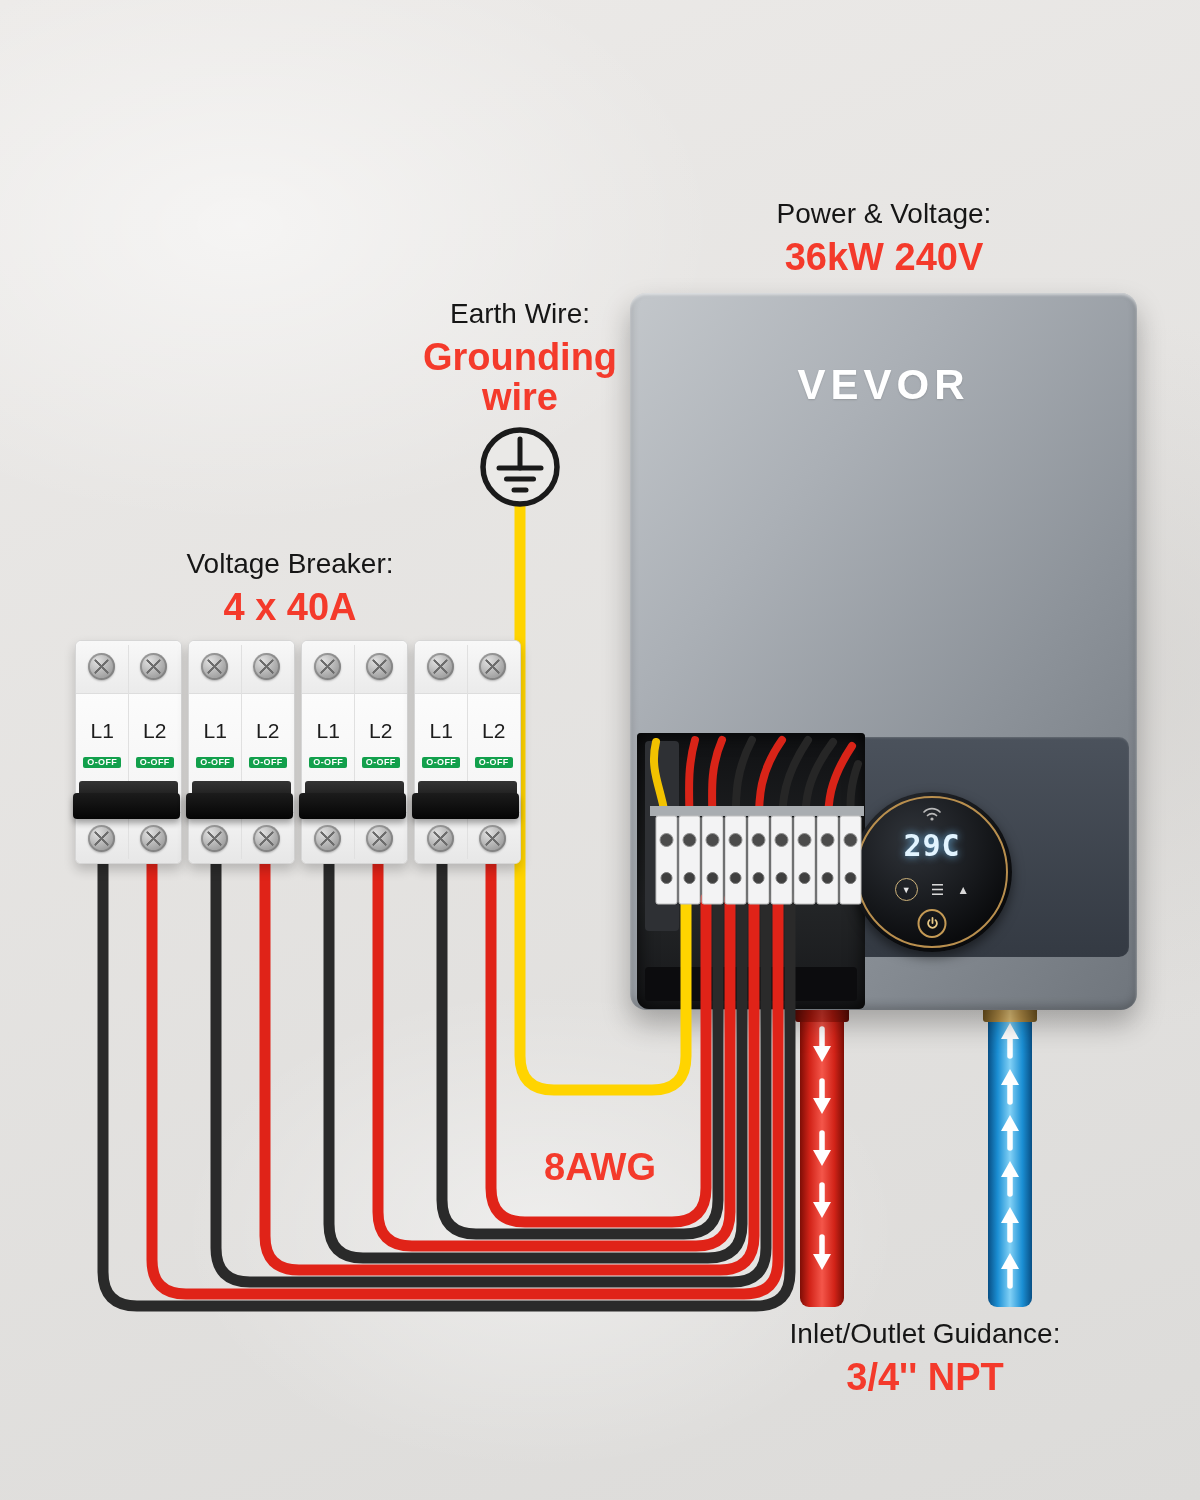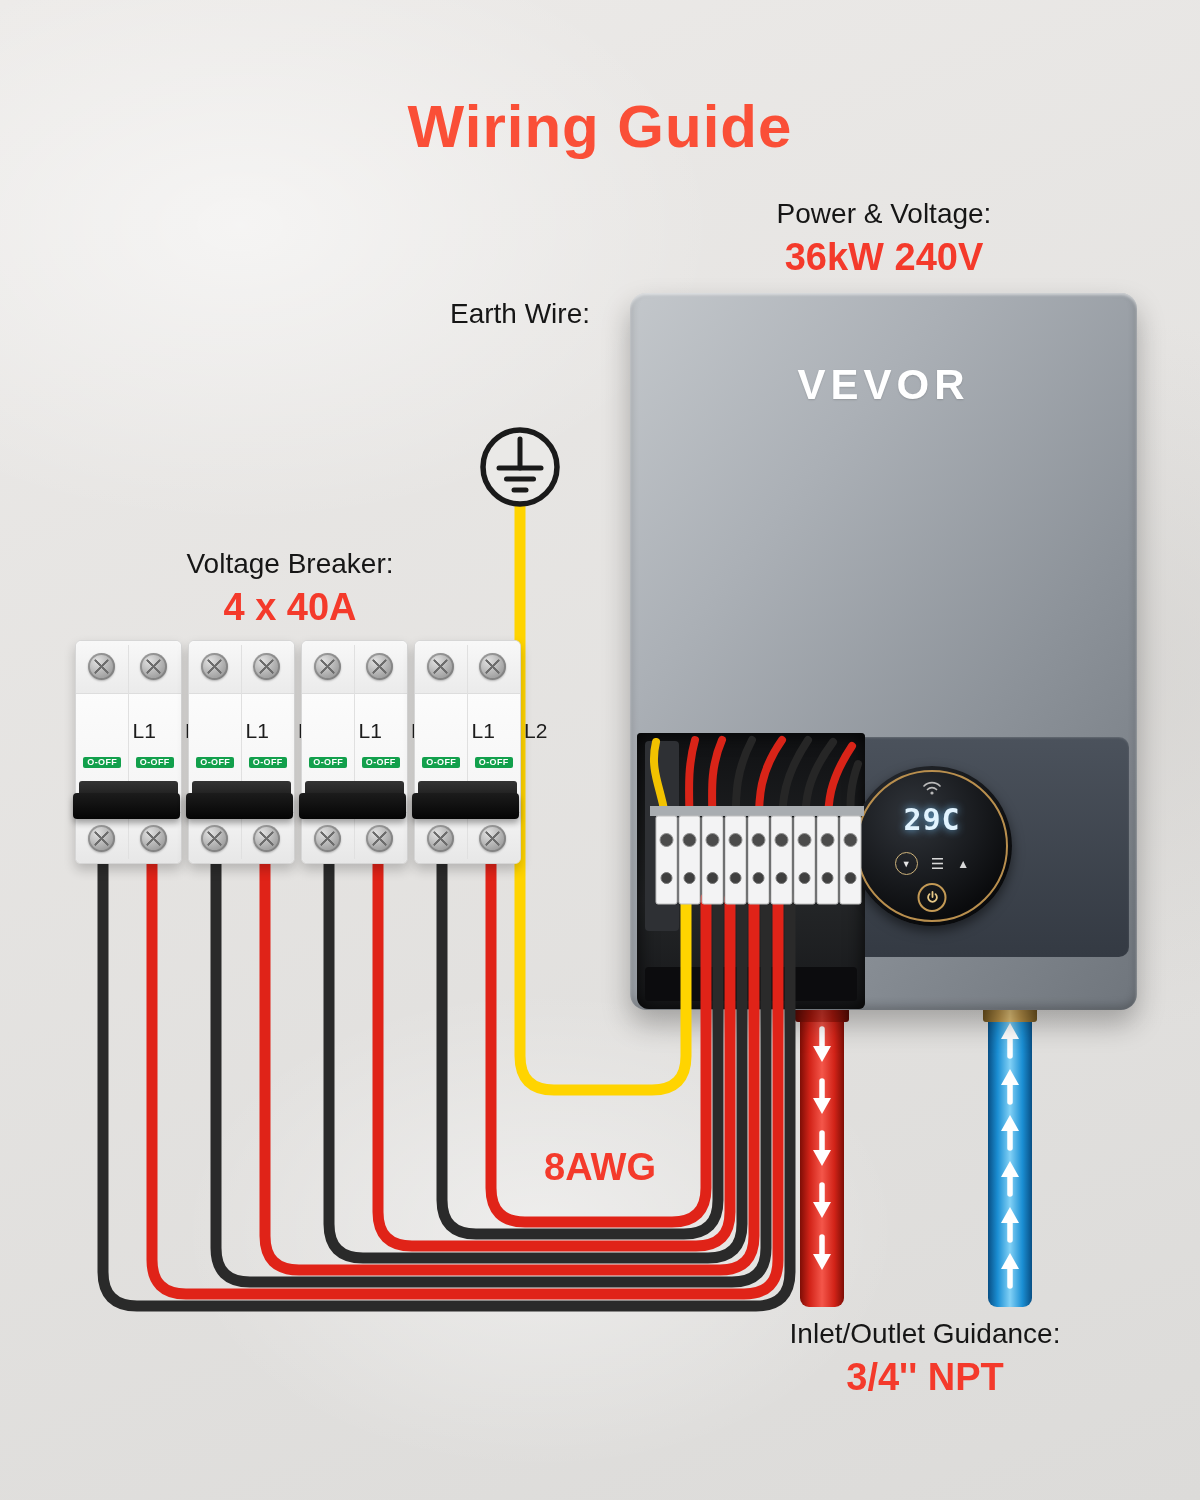--- a/index.html
+++ b/index.html
@@ -27,41 +27,41 @@
   .cb-divider{position:absolute;left:52px;top:4px;bottom:4px;width:1px;background:#e0e0e0;}
   .screw{position:absolute;width:27px;height:27px;border-radius:50%;
     background:radial-gradient(circle at 35% 30%,#e2e2e2,#a8a8a8 60%,#878787);
     box-shadow:inset 0 0 0 2px rgba(110,110,110,.55),0 1px 2px rgba(0,0,0,.25);}
   .screw::after{content:"";position:absolute;inset:4px;border-radius:50%;
     background:linear-gradient(45deg,transparent 45%,#6d6d6d 45%,#6d6d6d 55%,transparent 55%),
                linear-gradient(135deg,transparent 45%,#6d6d6d 45%,#6d6d6d 55%,transparent 55%);}
   .s-tl{top:12px;left:12px;} .s-tr{top:12px;left:64px;}
   .s-bl{top:184px;left:12px;} .s-br{top:184px;left:64px;}
   .cb-labels{position:absolute;top:78px;left:0;width:100%;display:flex;justify-content:space-around;
-    font-size:21px;color:#1d1d1d;padding-left:42px;}
+    font-size:21px;color:#1d1d1d;}
   .cb-inds{position:absolute;top:116px;left:0;width:100%;display:flex;justify-content:space-around;}
   .ind{background:#12A04C;color:#fff;font-size:9px;font-weight:bold;letter-spacing:.4px;
     padding:1px 4px;border-radius:2px;line-height:1;}
   .cb-switch{position:absolute;top:140px;left:3px;width:99px;height:28px;
     background:linear-gradient(#343434,#101010);border-radius:3px;}
   .cb-switch::after{content:"";position:absolute;left:-6px;right:-2px;top:12px;height:26px;
     background:linear-gradient(#1c1c1c,#040404);border-radius:4px;box-shadow:0 4px 6px rgba(0,0,0,.35);}
   
   .heater{position:absolute;left:630px;top:293px;width:507px;height:717px;border-radius:16px;z-index:2;
     background:linear-gradient(128deg,#c3c7cb 0%,#abb0b6 30%,#8c9299 65%,#6f757c 100%);
     box-shadow:0 14px 28px rgba(0,0,0,.28), inset 0 2px 3px rgba(255,255,255,.55), inset 0 -4px 10px rgba(0,0,0,.22);}
   .brand{position:absolute;top:68px;left:0;width:100%;text-align:center;color:#fff;
     font-size:42px;font-weight:bold;letter-spacing:5px;text-shadow:0 1px 2px rgba(0,0,0,.15);}
   .panel-band{position:absolute;left:212px;top:444px;width:287px;height:220px;border-radius:10px;
     background:linear-gradient(180deg,#4b525c,#343a43);box-shadow:inset 0 1px 2px rgba(255,255,255,.15);}
   .compartment{position:absolute;left:7px;top:440px;width:228px;height:276px;border-radius:4px 4px 6px 12px;
     background:linear-gradient(180deg,#101113,#242628 60%,#17181a);box-shadow:inset 0 0 20px rgba(0,0,0,.85);}
   .comp-detail{position:absolute;left:8px;top:8px;width:34px;height:190px;background:#2e3034;border-radius:4px;}
   .comp-detail2{position:absolute;left:8px;bottom:8px;right:8px;height:34px;background:#0c0c0e;border-radius:4px;}
-  .panel-circle{position:absolute;left:222px;top:473px;width:160px;height:160px;border-radius:50%;
+  .panel-circle{position:absolute;left:222px;top:499px;width:160px;height:160px;border-radius:50%;
     background:radial-gradient(circle at 38% 30%,#30343a,#0a0b0d 72%);box-shadow:0 5px 12px rgba(0,0,0,.5);}
   .gold-ring{position:absolute;inset:4px;border-radius:50%;border:2px solid #b98f4e;}
   .wifi{position:absolute;top:14px;left:50%;transform:translateX(-50%);}
   .pdisp{position:absolute;top:36px;left:0;width:100%;text-align:center;color:#e2f4ff;
     font-family:"DejaVu Sans Mono",monospace;font-size:30px;font-weight:bold;letter-spacing:1px;
     text-shadow:0 0 9px rgba(120,200,255,.85);}
   .pbtns{position:absolute;top:86px;left:0;width:100%;display:flex;justify-content:center;
     align-items:center;gap:13px;color:#d8d8d8;}
   .pb-circ{display:flex;align-items:center;justify-content:center;width:21px;height:21px;border-radius:50%;
     border:1.5px solid #cdb27a;font-size:9px;color:#e7e7e7;}
@@ -77,29 +77,32 @@
   .pipe.blue .pipe-cap{background:linear-gradient(90deg,#6e531f,#b8924a 30%,#e5c47a 50%,#b8924a 70%,#6e531f);}
   .pipe svg{position:absolute;left:0;top:0;}
   
   .wires{position:absolute;left:0;top:0;z-index:5;pointer-events:none;}
 </style>
 </head>
 <body>
 
 <div id="canvas">
 
-  <div class="title">Wiring Guide</div>
 
   <div class="anno" style="left:634px;top:198px;width:500px;">
     <div class="lbl">Power &amp; Voltage:</div>
     <div class="val">36kW 240V</div>
   </div>
 
   <div class="anno" style="left:370px;top:298px;width:300px;">
     <div class="lbl">Earth Wire:</div>
+    <div class="val">
+      <div>Grounding</div>
+      <div>wire</div>
+    </div>
   </div>
 
   <div class="anno" style="left:140px;top:548px;width:300px;">
     <div class="lbl">Voltage Breaker:</div>
     <div class="val">4 x 40A</div>
   </div>
 
   <div class="anno" style="left:450px;top:1140px;width:300px;">
     <div class="val">8AWG</div>
   </div>

